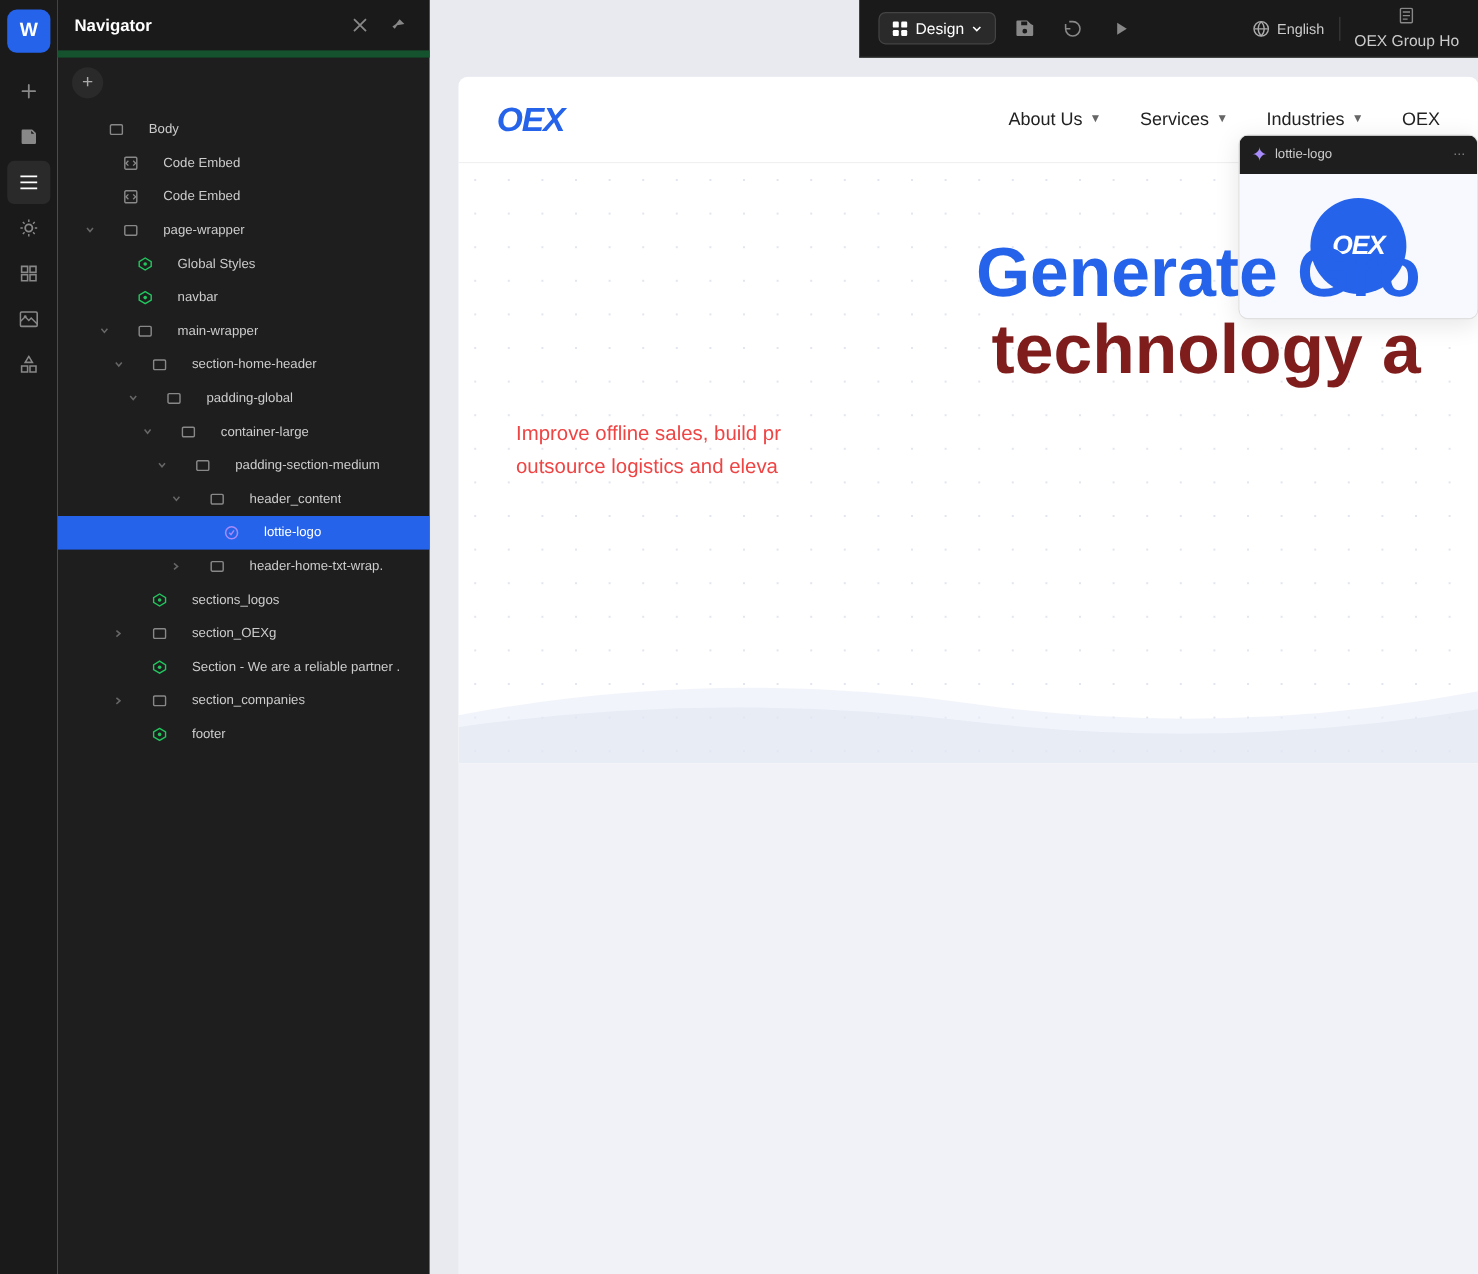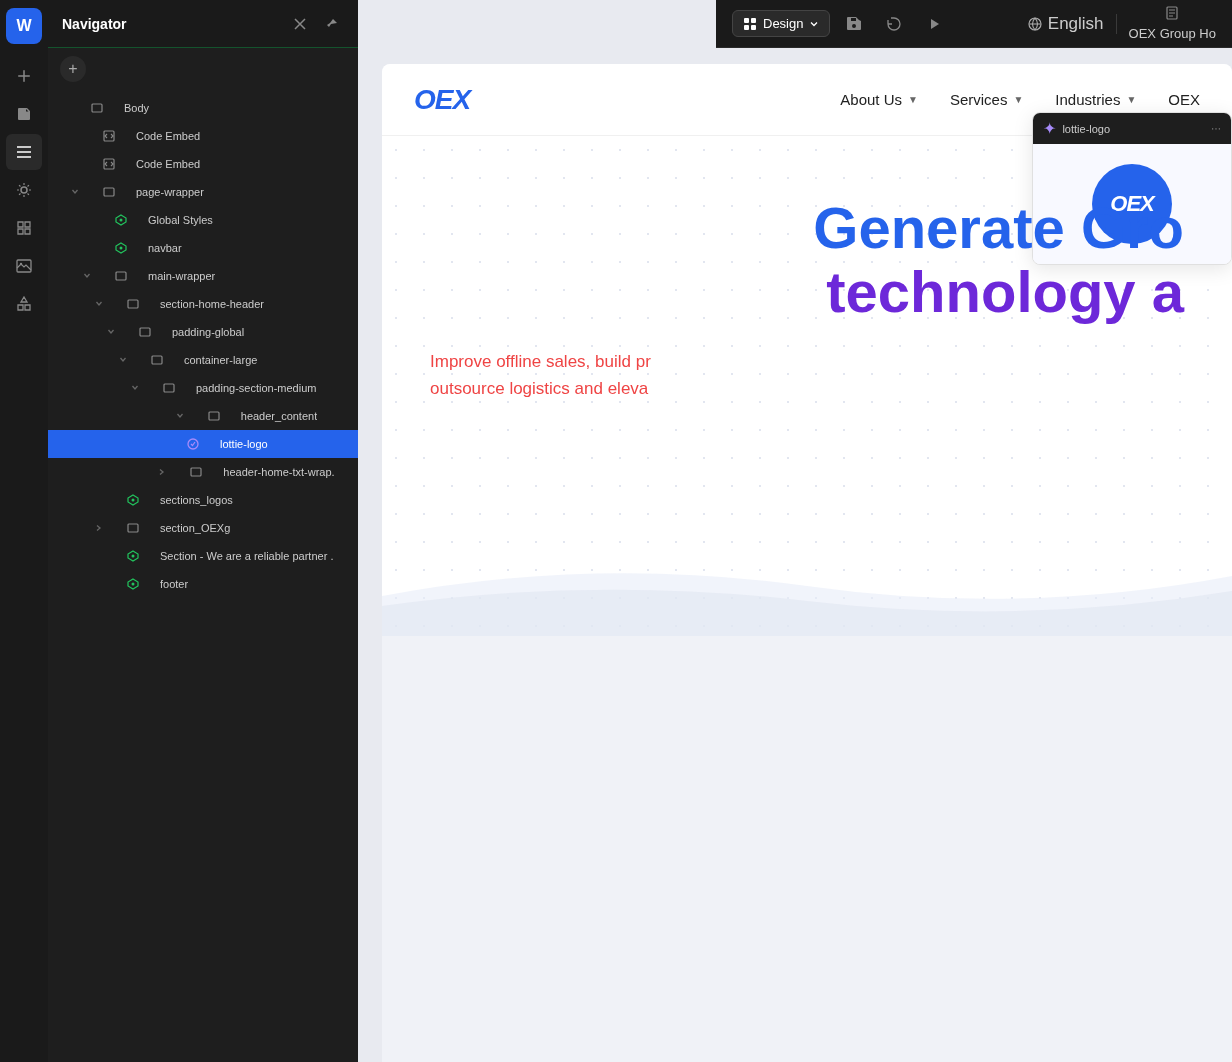--- a/index.html
+++ b/index.html
@@ -105,21 +105,21 @@
     }
 
     
     .indent-0 { padding-left: 8px; }
     .indent-1 { padding-left: 20px; }
     .indent-2 { padding-left: 32px; }
     .indent-3 { padding-left: 44px; }
     .indent-4 { padding-left: 56px; }
     .indent-5 { padding-left: 68px; }
     .indent-6 { padding-left: 80px; }
-    .indent-7 { padding-left: 92px; justify-content: center; }
+    .indent-7 { padding-left: 92px; }
     .indent-8 { padding-left: 104px; }
 
     
     .site-nav {
       height: 72px;
       background: #fff;
       display: flex;
       align-items: center;
       padding: 0 32px;
       gap: 40px;
@@ -326,21 +326,21 @@
       align-items: center;
       gap: 12px;
       margin-left: auto;
     }
 
     .lang-select {
       display: flex;
       align-items: center;
       gap: 6px;
       color: #ccc;
-      font-size: 17px;
+      font-size: 12px;
       cursor: pointer;
     }
 
     .page-label {
       display: flex;
       align-items: center;
       gap: 6px;
       color: #ccc;
       font-size: 13px;
       flex-direction: column;
@@ -473,21 +473,21 @@
 
       <div class="icon-btn">
         <svg viewBox="0 0 16 16" fill="currentColor">
           <path d="M8 1l3 5H5L8 1zM2 9h5v5H2V9zM9 9h5v5H9V9z" fill="none" stroke="currentColor" stroke-width="1.3"></path>
         </svg>
       </div>
     </div>
 
     <div class="navigator-panel-inner">
 
-      <div style="height:48px; background:#1a1a1a; border-bottom:1px solid #14532d; display:flex; align-items:center; padding:0 14px;">
+      <div style="height:48px; background:#1a1a1a; border-bottom:6px solid #14532d; display:flex; align-items:center; padding:0 14px;">
         <span style="color:#fff; font-size:14px; font-weight:600;">Navigator</span>
         <div style="display:flex; align-items:center; gap:8px; margin-left:auto;">
           <div class="nav-ctrl-icon">
             <svg viewBox="0 0 12 12" fill="currentColor">
               <path d="M1 1l10 10M11 1L1 11" stroke="currentColor" stroke-width="1.5" fill="none"></path>
             </svg>
           </div>
           <div class="nav-ctrl-icon">
             <svg viewBox="0 0 12 12" fill="currentColor">
               <path d="M7 1l4 4-6 1-2 3-2-2 3-2L7 1z" fill="currentColor"></path>
@@ -689,20 +689,33 @@
           </div>
           <div class="tree-item indent-3">
             <span class="chevron" style="visibility: hidden;"></span>
             <span class="item-icon component-icon">
               <svg viewBox="0 0 12 12" fill="currentColor">
                 <path d="M6 1l5 3v4l-5 3L1 8V4L6 1z" fill="none" stroke="currentColor" stroke-width="1.2"></path>
                 <circle cx="6" cy="6" r="1.5" fill="currentColor"></circle>
               </svg>
             </span>
             <span class="item-label">Section - We are a reliable partner .</span>
+          </div>
+          <div class="tree-item indent-3">
+            <span class="chevron">
+              <svg viewBox="0 0 8 8" fill="currentColor">
+                <path d="M2 1.5l3 2.5-3 2.5" stroke="currentColor" stroke-width="1.3" fill="none"></path>
+              </svg>
+            </span>
+            <span class="item-icon">
+              <svg viewBox="0 0 12 12" fill="currentColor">
+                <rect x="1" y="2" width="10" height="8" rx="1" fill="none" stroke="#888" stroke-width="1.2"></rect>
+              </svg>
+            </span>
+            <span class="item-label">section_companies</span>
           </div>
           <div class="tree-item indent-3">
             <span class="chevron" style="visibility: hidden;"></span>
             <span class="item-icon component-icon">
               <svg viewBox="0 0 12 12" fill="currentColor">
                 <path d="M6 1l5 3v4l-5 3L1 8V4L6 1z" fill="none" stroke="currentColor" stroke-width="1.2"></path>
                 <circle cx="6" cy="6" r="1.5" fill="currentColor"></circle>
               </svg>
             </span>
             <span class="item-label">footer</span>
@@ -797,21 +810,21 @@
         <div class="bottom-wave">
           <svg viewBox="0 0 800 100" preserveAspectRatio="none" width="100%" height="100%">
             <path d="M0 60 Q200 20 400 50 Q600 80 800 40 L800 100 L0 100 Z" fill="#e8edf8" opacity="0.6"></path>
             <path d="M0 70 Q200 40 400 65 Q600 90 800 55 L800 100 L0 100 Z" fill="#dde3f0" opacity="0.5"></path>
           </svg>
         </div>
 
         <div class="hero-content">
           <div class="hero-title">
             <span style="color:#2563eb;">Generate Gro</span><br>
-            <span style="color:#6d28d9;">technology a</span>
+            <span style="color:#7f1d1d;">technology a</span>
           </div>
           <div class="hero-subtitle">
             <span>Improve offline sales, build pr<br>outsource logistics and eleva</span>
           </div>
         </div>
       </div>
 
       <div class="lottie-popup">
         <div class="lottie-popup-header">
           <span style="color:#a78bfa;">✦</span>

